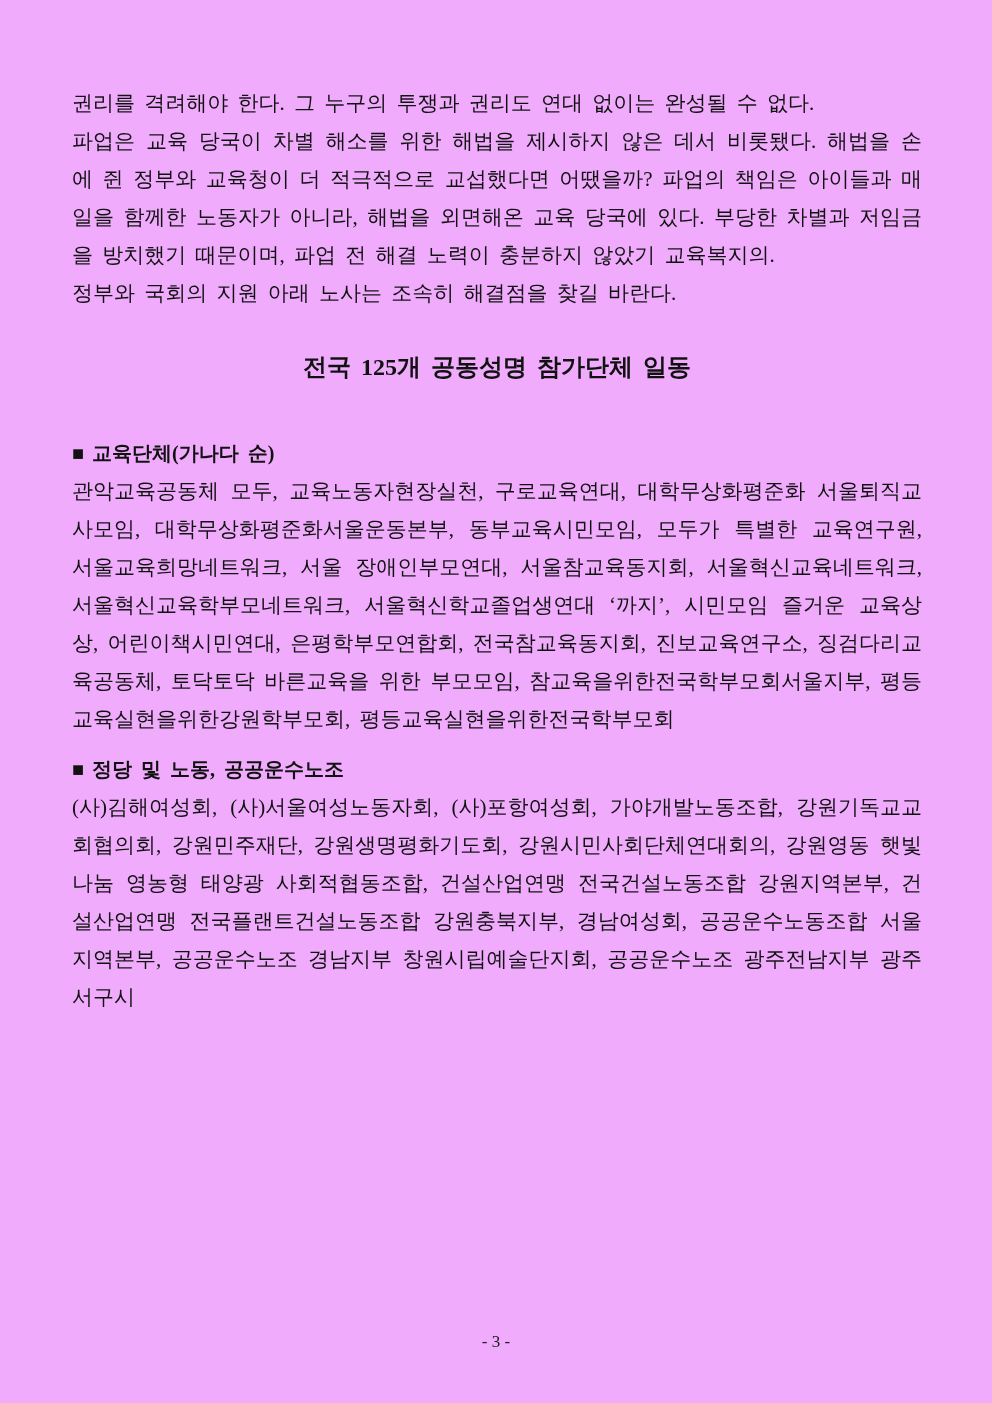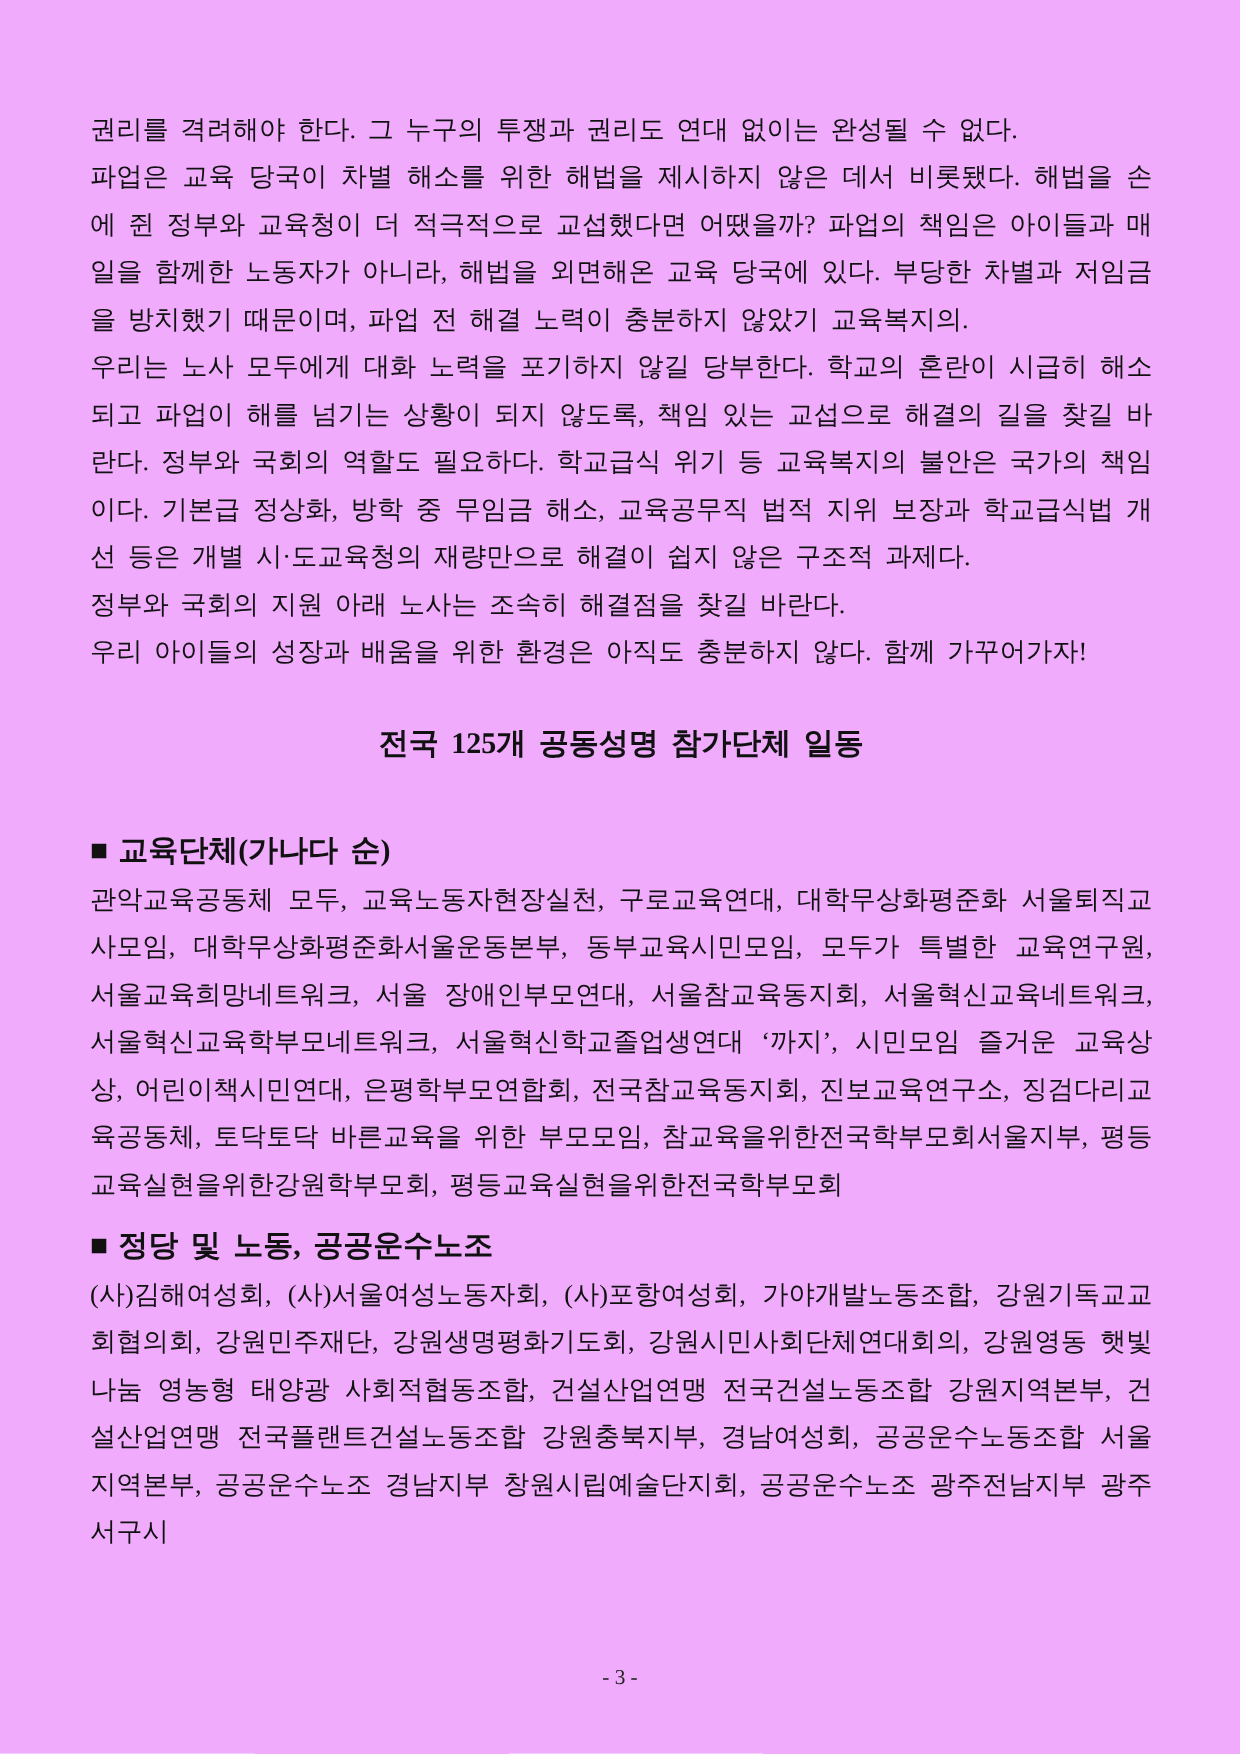--- a/index.html
+++ b/index.html
@@ -55,21 +55,21 @@
     word-spacing: 4px;
     margin: 0;
     text-align: center;
   }
   .section {
     margin-top: 0;
   }
   .section-1 { margin-top: 46px; }
   .section-2 { margin-top: 12px; }
   .section-title {
-    font-size: 24px;
+    font-size: 20px;
     line-height: 38px;
     font-weight: 600;
     word-spacing: 4px;
     margin: 0;
   }
   .bullet {
     display: inline-block;
     margin-right: 8px;
   }
   .footer {
@@ -87,25 +87,23 @@
 <body>
 
 <div class="page">
   <div class="content">
 
     <p class="t para">권리를 격려해야 한다. 그 누구의 투쟁과 권리도 연대 없이는 완성될 수 없다.</p>
 
 
     <p class="t para">파업은 교육 당국이 차별 해소를 위한 해법을 제시하지 않은 데서 비롯됐다. 해법을 손에 쥔 정부와 교육청이 더 적극적으로 교섭했다면 어땠을까? 파업의 책임은 아이들과 매일을 함께한 노동자가 아니라, 해법을 외면해온 교육 당국에 있다. 부당한 차별과 저임금을 방치했기 때문이며, 파업 전 해결 노력이 충분하지 않았기 교육복지의.</p>
 
-    <p class="t para">우리는 노사 모두에게 대화 노력을 포기하지 않길 당부한다. 학교의 혼란이 시급히 해소되고 파업이 해를 넘기는 상황이 되지 않도록, 책임 있는 교섭으로 해결의 길을 찾길 바란다. 정부와 국회의 역할도 필요하다. 학교급식 위기 등 교육복지의 불안은 국가의 책임이다. 기본급 정상화, 방학 중 무임금 해소, 교육공무직 법적 지위 보장과 학교급식법 개선 등은 개별 시·도교육청의 재량만으로 해결이 쉽지 않은 구조적 과제다.</p>
 
     <p class="t para">정부와 국회의 지원 아래 노사는 조속히 해결점을 찾길 바란다.</p>
 
-    <p class="t para">우리 아이들의 성장과 배움을 위한 환경은 아직도 충분하지 않다. 함께 가꾸어가자!</p>
 
     <div class="date-block">
       <p class="signatories-line">전국 125개 공동성명 참가단체 일동</p>
     </div>
 
     <div class="section section-1">
       <h3 class="section-title"><span class="bullet">■</span><span>교육단체(가나다 순)</span></h3>
       <p class="t para">관악교육공동체 모두, 교육노동자현장실천, 구로교육연대, 대학무상화평준화 서울퇴직교사모임, 대학무상화평준화서울운동본부, 동부교육시민모임, 모두가 특별한 교육연구원, 서울교육희망네트워크, 서울 장애인부모연대, 서울참교육동지회, 서울혁신교육네트워크, 서울혁신교육학부모네트워크, 서울혁신학교졸업생연대 ‘까지’, 시민모임 즐거운 교육상상, 어린이책시민연대, 은평학부모연합회, 전국참교육동지회, 진보교육연구소, 징검다리교육공동체, 토닥토닥 바른교육을 위한 부모모임, 참교육을위한전국학부모회서울지부, 평등교육실현을위한강원학부모회, 평등교육실현을위한전국학부모회</p>
     </div>
 

